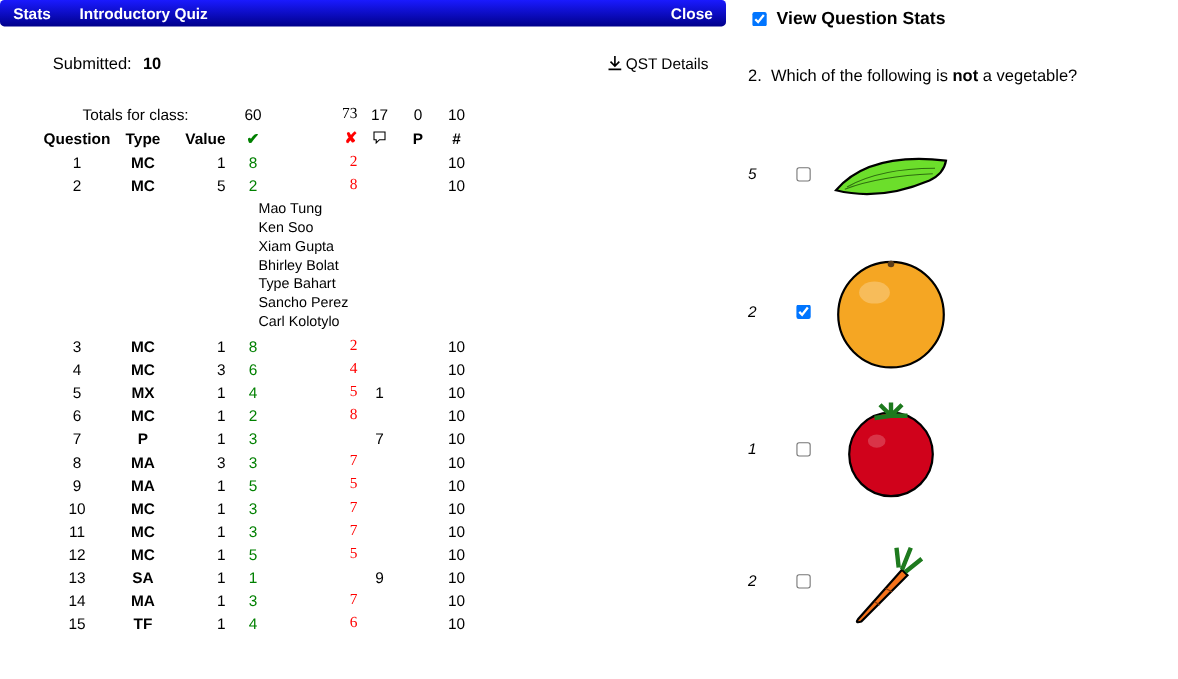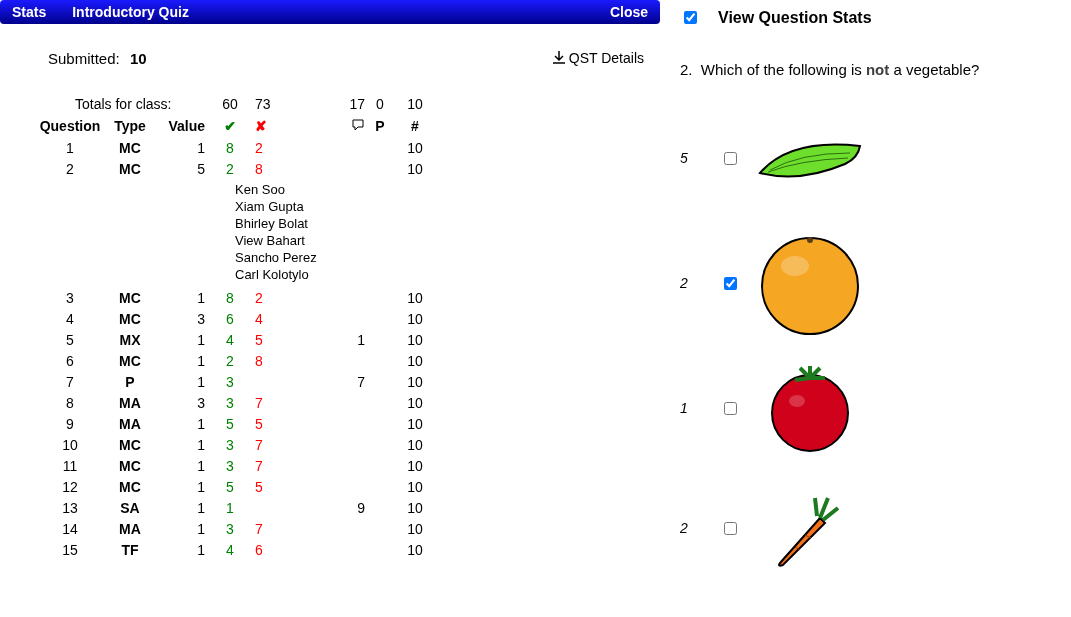--- a/index.html
+++ b/index.html
@@ -11,35 +11,35 @@
   .header-bar .title { flex: 1; }
   .submitted-row { padding: 26px 12px; font-size: 15px; margin-left: 36px; }
   .submitted-row .val { font-weight: bold; margin-left: 6px; }
   .qst-details { float: right; margin-right: 4px; font-weight: normal; font-size: 14px; }
   .qst-details .dl { display: inline-block; vertical-align: middle; margin-right: 4px; }
   .totals-row, .th-row { display: flex; padding: 0 12px; align-items: center; height: 22px; }
   .col-q { width: 70px; text-align: center; margin-left: 23px; }
   .col-type { width: 50px; text-align: center; }
   .col-val { width: 50px; text-align: right; }
   .col-c { width: 50px; text-align: center; }
-  .col-w { width: 70px; text-align: left; }
-  .col-h { width: 40px; text-align: right; }
+  .col-w { width: 70px; text-align: right; font-family: Liberation Serif, serif; }
+  .col-h { width: 40px; text-align: center; }
   .col-p { width: 30px; text-align: center; }
   .col-n { width: 40px; text-align: center; }
   .th-row { font-weight: bold; }
   .th-row .col-c { color: green; }
   .th-row .col-w { color: red; }
   .data-row { display: flex; padding: 0 12px; align-items: center; min-height: 21px; }
   .data-row .col-type { font-weight: bold; }
   .data-row .col-c { color: green; }
   .data-row .col-w { color: red; }
   .names-block { padding-left: 235px; padding-top: 2px; padding-bottom: 4px; font-size: 13px; line-height: 17px; }
-  .right-header { font-weight: bold; font-size: 16px; display: flex; align-items: center; gap: 18px; }
+  .right-header { font-weight: bold; font-size: 16px; display: flex; align-items: center; gap: 6px; }
   .q-row { margin-top: 34px; font-size: 15px; }
-  .q-row .not { color: #404040; font-weight: bold; }
+  .q-row .not { color: #000000; font-weight: bold; }
   .answers { margin-top: 30px; }
   .answer-row { display: flex; align-items: center; min-height: 100px; margin-bottom: 20px; }
   .answer-row .count { width: 40px; font-style: italic; font-size: 14px; }
   .answer-row .box { width: 30px; }
   .answer-row .img { width: 120px; display: flex; align-items: center; justify-content: center; }
   .totals-label { padding-left: 40px; text-align: left; }
 </style>
 </head>
 <body>
 
@@ -100,24 +100,25 @@
           <div class="col-q">2</div>
           <div class="col-type">MC</div>
           <div class="col-val">5</div>
           <div class="col-c">2</div>
           <div class="col-w">8</div>
           <div class="col-h"></div>
           <div class="col-p"></div>
           <div class="col-n">10</div>
         </div>
         <div class="names-block">
+          <div>Mao Tung</div>
           <div>Ken Soo</div>
           <div>Xiam Gupta</div>
           <div>Bhirley Bolat</div>
-          <div>View Bahart</div>
+          <div>Type Bahart</div>
           <div>Sancho Perez</div>
           <div>Carl Kolotylo</div>
         </div>
         <div class="data-row">
           <div class="col-q">3</div>
           <div class="col-type">MC</div>
           <div class="col-val">1</div>
           <div class="col-c">8</div>
           <div class="col-w">2</div>
           <div class="col-h"></div>

